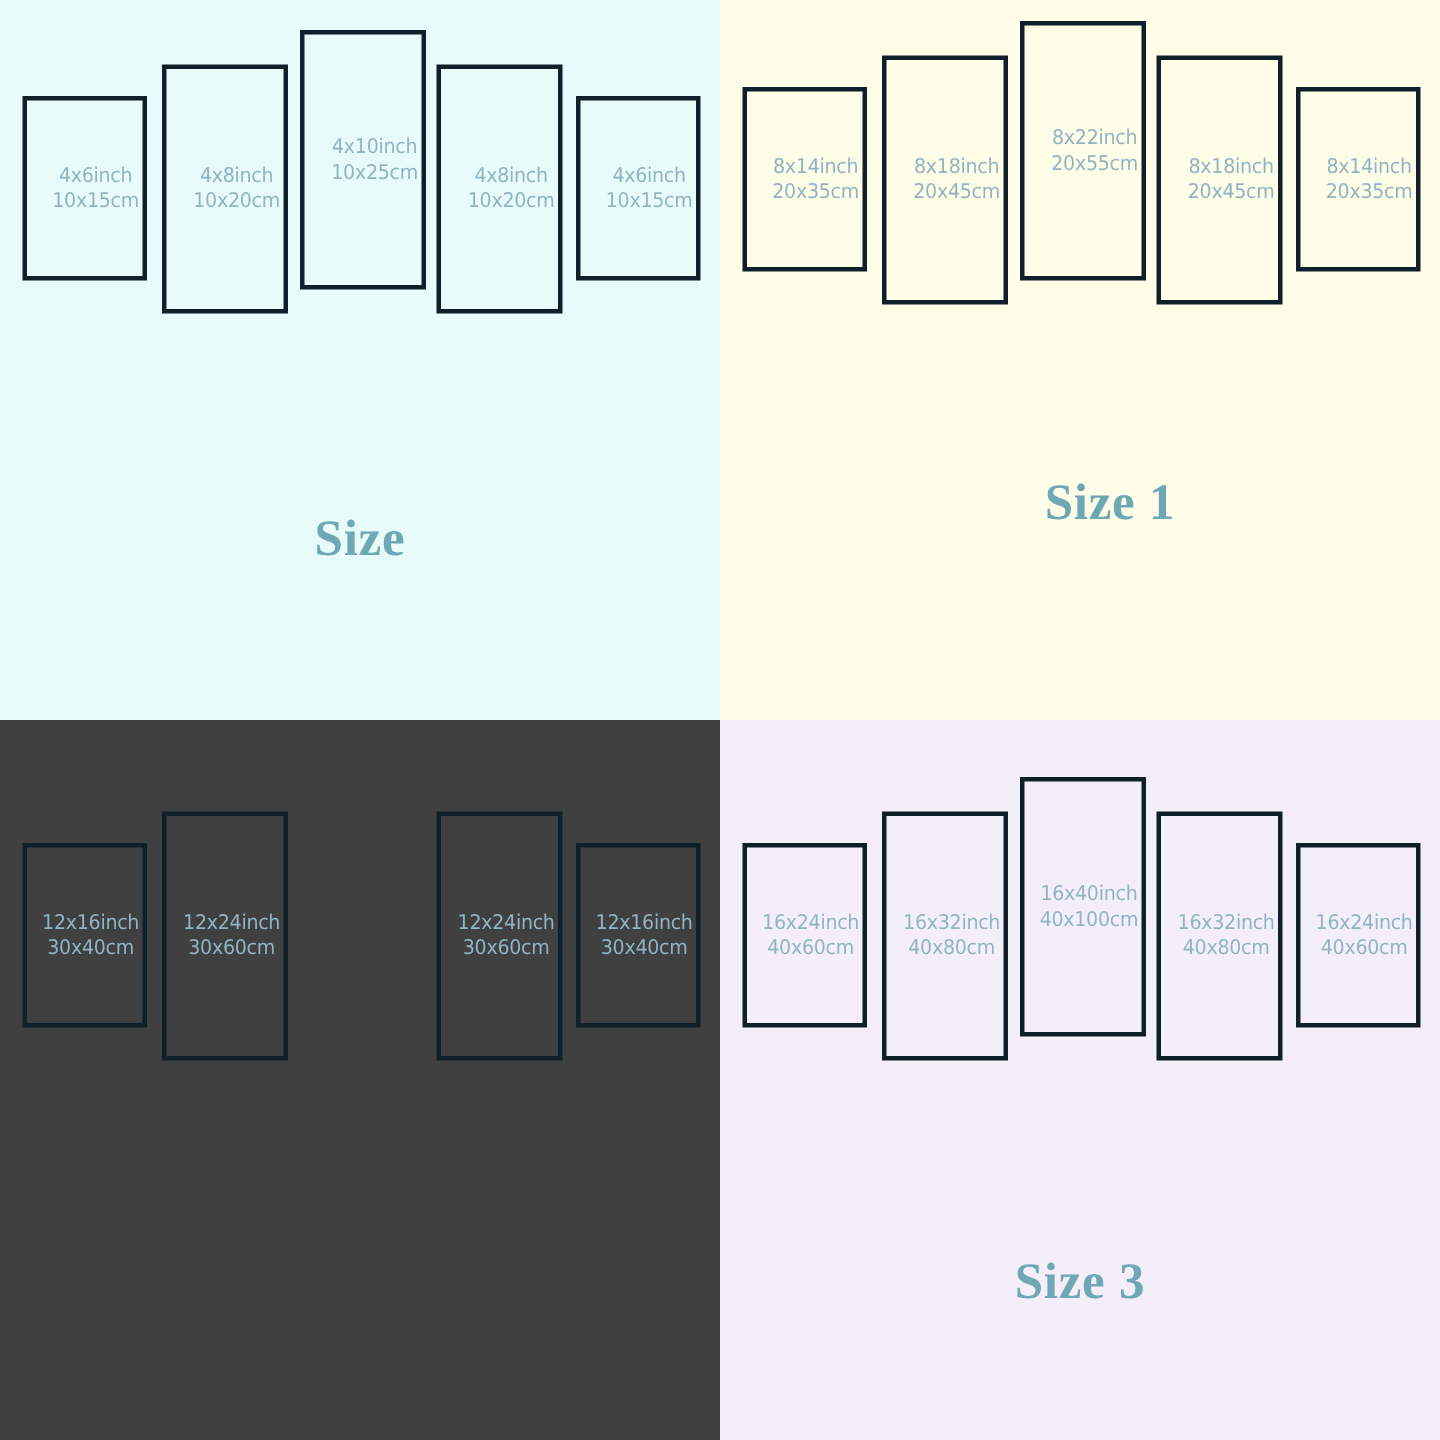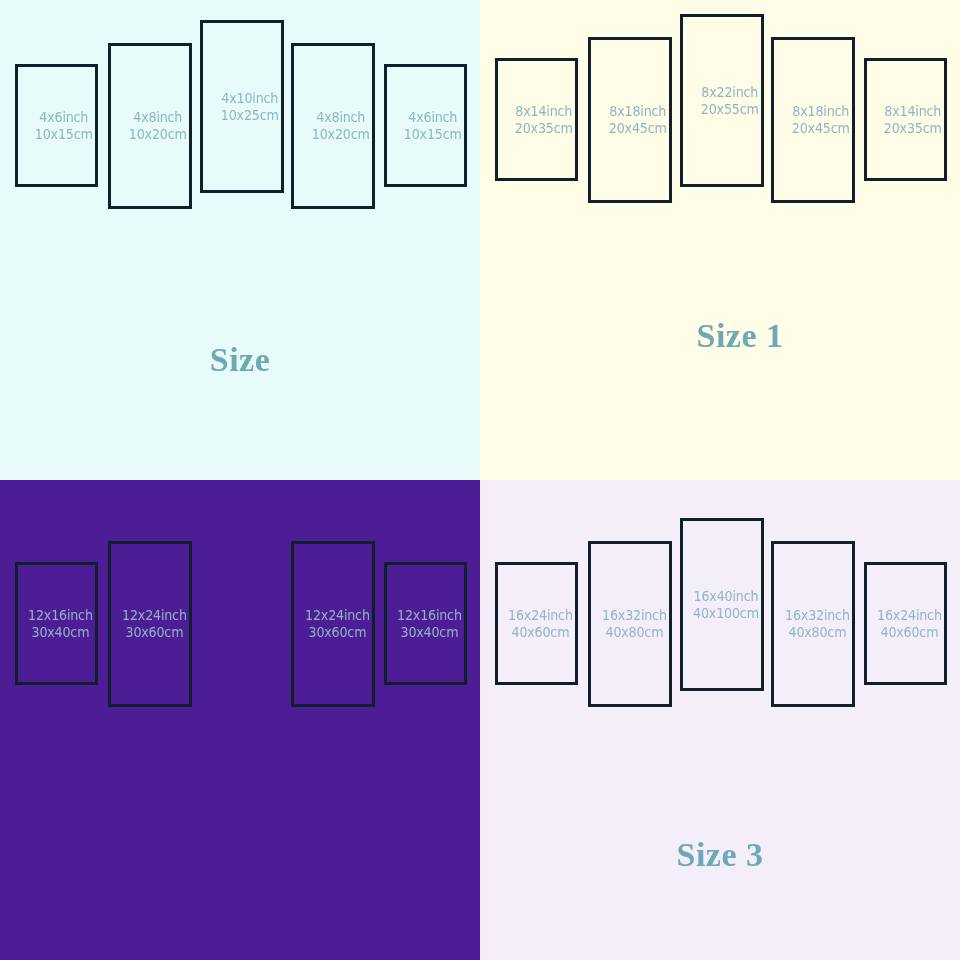--- a/index.html
+++ b/index.html
@@ -80,21 +80,21 @@
     font-family: "Liberation Serif", "DejaVu Serif", serif;
     font-weight: bold;
     font-size: 34px;
     line-height: 40px;
     letter-spacing: 0.5px;
   }
 
   
   .q-tl { background: #e6fbfa; }
   .q-tr { background: #fffde8; }
-  .q-bl { background: #4c1d95; }
+  .q-bl { background: #404040; }
   .q-br { background: #f4eefa; }
 
   
   .q-bl .cluster, .q-br .cluster { top: 18px; }
   .q-bl .size-title, .q-br .size-title { top: 355px; }
   .q-tr .cluster { top: -6px; }
   .q-tr .size-title { top: 316px; margin-left: 20px; }
 </style>
 </head>
 <body>

